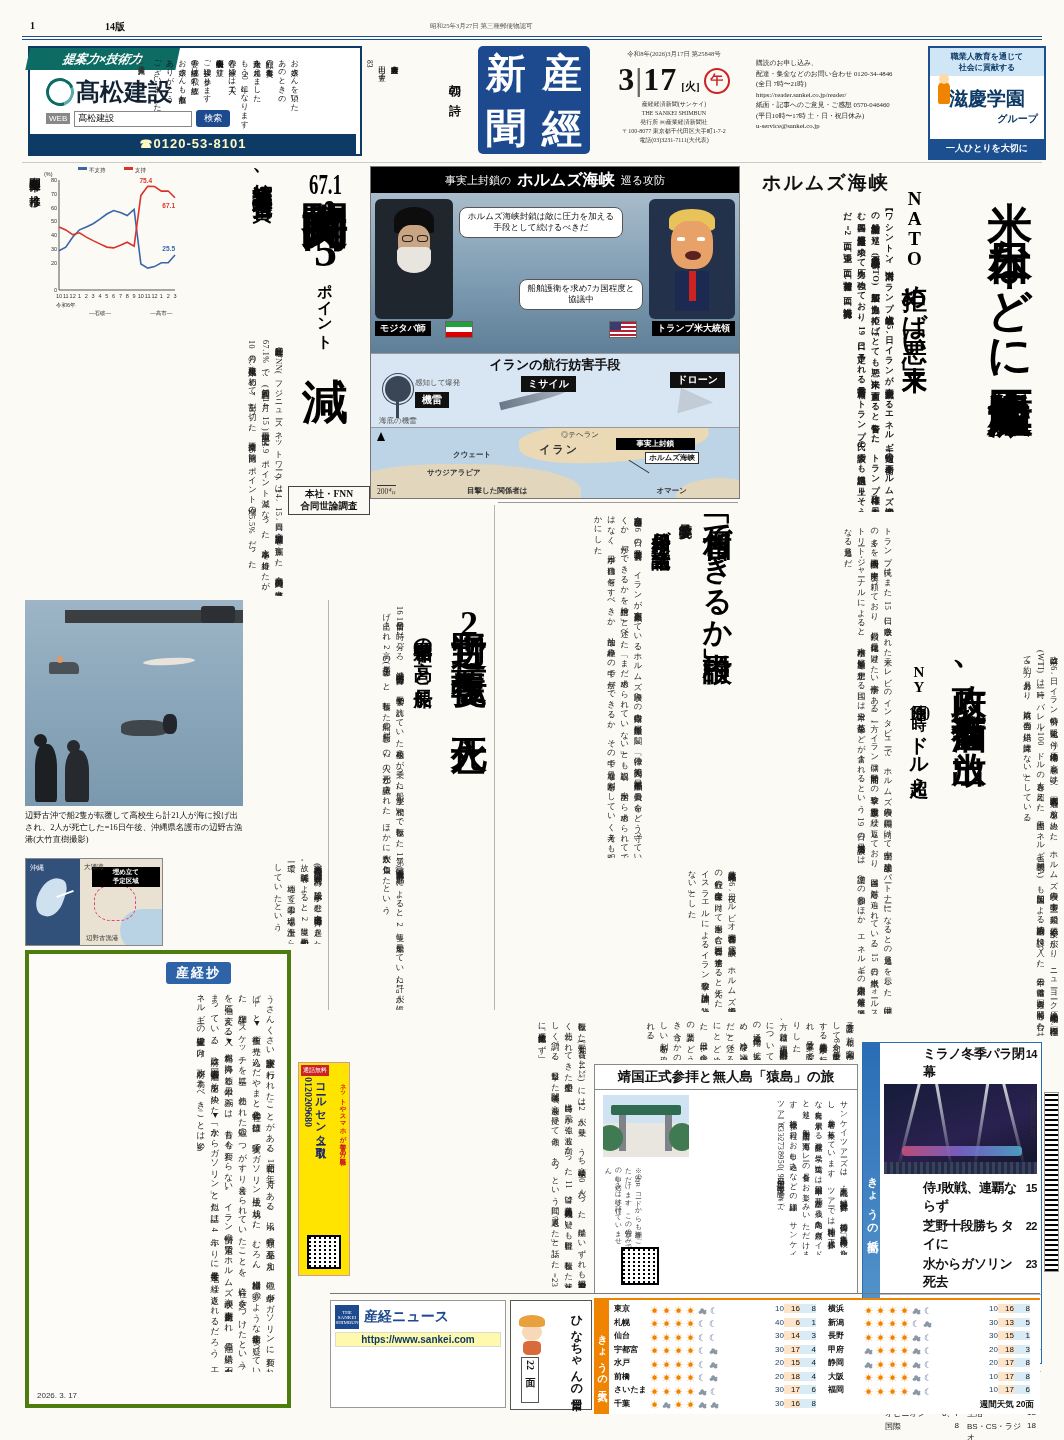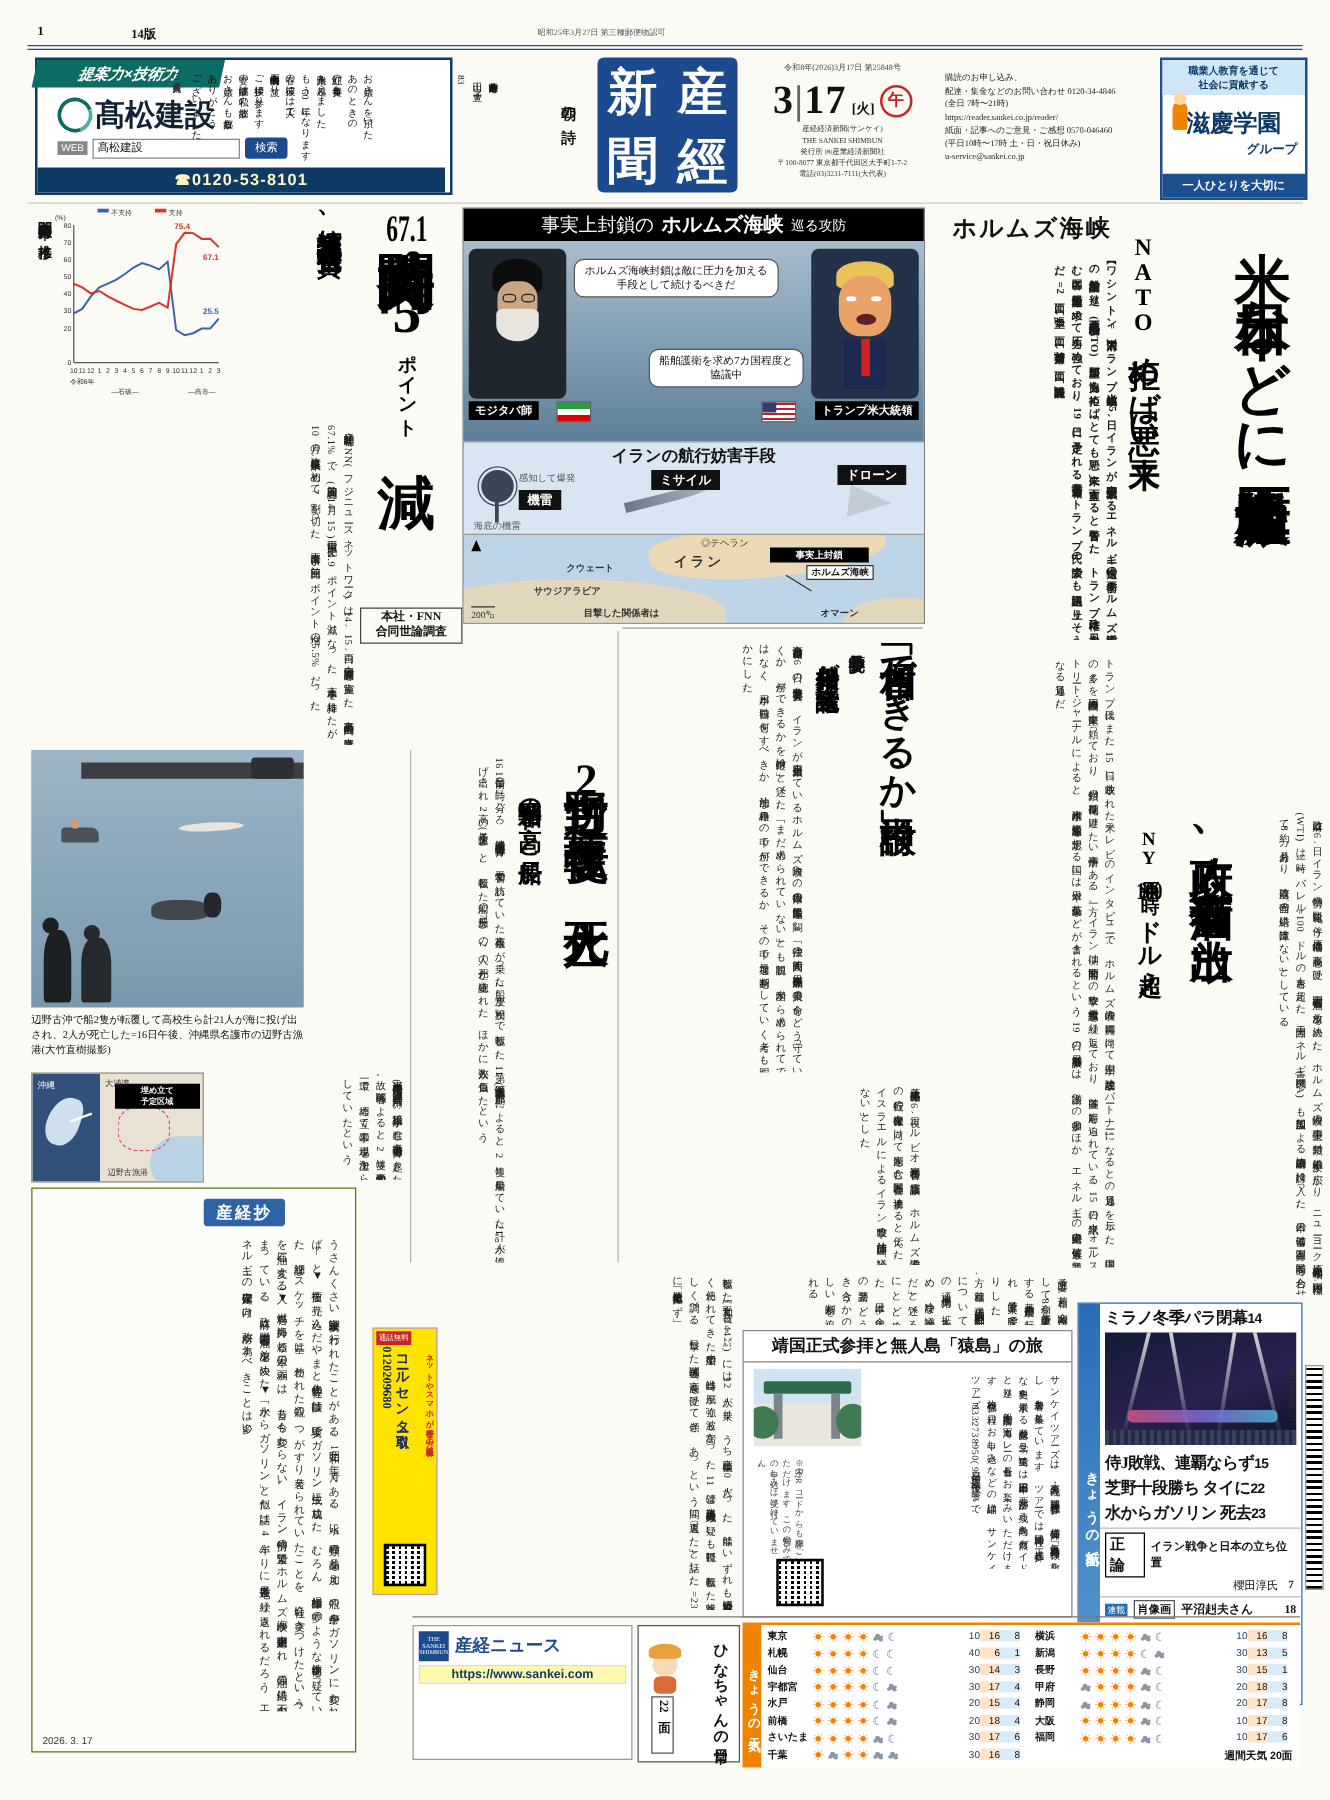--- a/index.html
+++ b/index.html
@@ -60,30 +60,30 @@
   .wlabel{position:absolute;background:#111;color:#fff;font-weight:bold;font-size:10px;padding:1px 7px;}
   .map{position:relative;height:70px;background:#bdd4e6;border-top:1px solid #999;overflow:hidden;}
   .blob{position:absolute;background:#ead9b4;}
   .maplbl{position:absolute;font-size:7.5px;color:#333;}
   .blackbox{position:absolute;background:#000;color:#fff;font-size:7.5px;font-weight:bold;padding:1px 21px;}
   .whitebox{position:absolute;background:#fff;border:1px solid #333;font-size:7.5px;font-weight:bold;padding:0 3px;}
   
   .seaphoto{position:absolute;left:25px;top:600px;width:218px;height:206px;overflow:hidden;
             background:linear-gradient(180deg,#9db5c6 0%,#8aa6ba 50%,#7b99ae 100%);}
   .okimap{position:absolute;left:25px;top:858px;width:136px;height:86px;border:1px solid #888;background:#e8e4d8;overflow:hidden;}
-  .sankeisho{position:absolute;left:25px;top:950px;width:258px;height:450px;border:1px solid #4d7c0f;background:#fdfcf8;}
+  .sankeisho{position:absolute;left:25px;top:950px;width:258px;height:450px;border:4px solid #4d7c0f;background:#fdfcf8;}
   .sslabel{position:absolute;right:56px;top:8px;background:#2f63a8;color:#fff;font-weight:900;
            font-size:13px;padding:2px 10px;border-radius:3px;letter-spacing:2px;}
   .yellowad{position:absolute;left:298px;top:1062px;width:50px;height:212px;background:#ffe400;
             border:1px solid #c9a;overflow:hidden;}
   .guide{position:absolute;left:862px;top:1042px;width:178px;height:320px;border:1.5px solid #2a6db5;background:#fff;}
   .guide .lab{position:absolute;left:0;top:0;width:17px;height:100%;background:linear-gradient(180deg,#2a6db5,#5b9bd0);
               color:#fff;font-weight:bold;font-size:11px;writing-mode:vertical-rl;text-align:center;letter-spacing:3px;}
-  .gitem{display:flex;align-items:baseline;font-weight:900;font-size:13px;
-         padding:2px 4px 0 4px;letter-spacing:-0.5px;}
+  .gitem{display:flex;justify-content:space-between;align-items:baseline;font-weight:900;font-size:13px;
+         padding:2px 4px 0 4px;letter-spacing:-0.5px;margin-left:39px;}
   .gitem .p{font-family:"Liberation Sans",sans-serif;font-size:11px;font-weight:bold;}
   .gphoto{position:relative;margin:3px 4px;height:90px;background:linear-gradient(160deg,#141c38 0%,#2a2150 55%,#101426 100%);overflow:hidden;}
   .beam{position:absolute;width:3px;height:90px;background:linear-gradient(180deg,rgba(255,255,255,.85),rgba(255,255,255,0));top:-6px;}
   .idx-row{display:flex;font-family:"Liberation Sans",sans-serif;font-size:8px;padding:1px 5px;color:#222;}
   .idx-row span:nth-child(1){width:52px;} .idx-row span:nth-child(2){width:22px;text-align:right;margin-right:8px;}
   .idx-row span:nth-child(3){width:60px;} .idx-row span:nth-child(4){flex:1;text-align:right;}
   .barcode{position:absolute;left:1044px;top:1092px;width:13px;height:178px;
            background:repeating-linear-gradient(0deg,#000 0 2px,#fff 2px 5px);border:1px solid #999;}
   
   .newsbox{position:absolute;left:330px;top:1300px;width:174px;height:106px;border:1px solid #999;background:#fff;}
@@ -242,21 +242,21 @@
   <div class="abs vt hl" style="left:294px;top:168px;height:344px;font-size:46px;">
     <span>内閣支持</span><span class="tcy" style="font-size:30px;">67.1</span><span style="font-size:30px;">%</span><span class="tcy">5</span><span style="font-size:15px;letter-spacing:0;">ポイント</span><span>減</span>
   </div>
   <div class="abs credit pre" style="left:288px;top:486px;width:72px;">本社・FNN
 合同世論調査</div>
 
   <div class="abs bcol" style="left:25px;top:600px;width:0px;height:0px;"></div>
 
   <div class="info">
     <div class="ttl">
-      <span style="font-size:15px;">事実上封鎖の</span>
+      <span style="font-size:11px;">事実上封鎖の</span>
       <span style="font-size:16px;font-weight:900;">ホルムズ海峡</span>
       <span style="font-size:11px;">巡る攻防</span>
     </div>
     <div class="photo">
 
       <div class="person" style="left:4px;top:6px;width:78px;height:120px;background:#20262e;border-radius:6px;">
         <div style="position:absolute;left:19px;top:8px;width:40px;height:26px;background:#0d0d0d;border-radius:50% 50% 10% 10%;"></div>
         <div style="position:absolute;left:23px;top:26px;width:32px;height:34px;background:#c9a584;border-radius:40%;"></div>
         <div style="position:absolute;left:22px;top:48px;width:34px;height:26px;background:#e8e5df;border-radius:20% 20% 60% 60%;"></div>
         <div style="position:absolute;left:27px;top:36px;width:9px;height:5px;border:1.5px solid #222;border-radius:40%;"></div>

